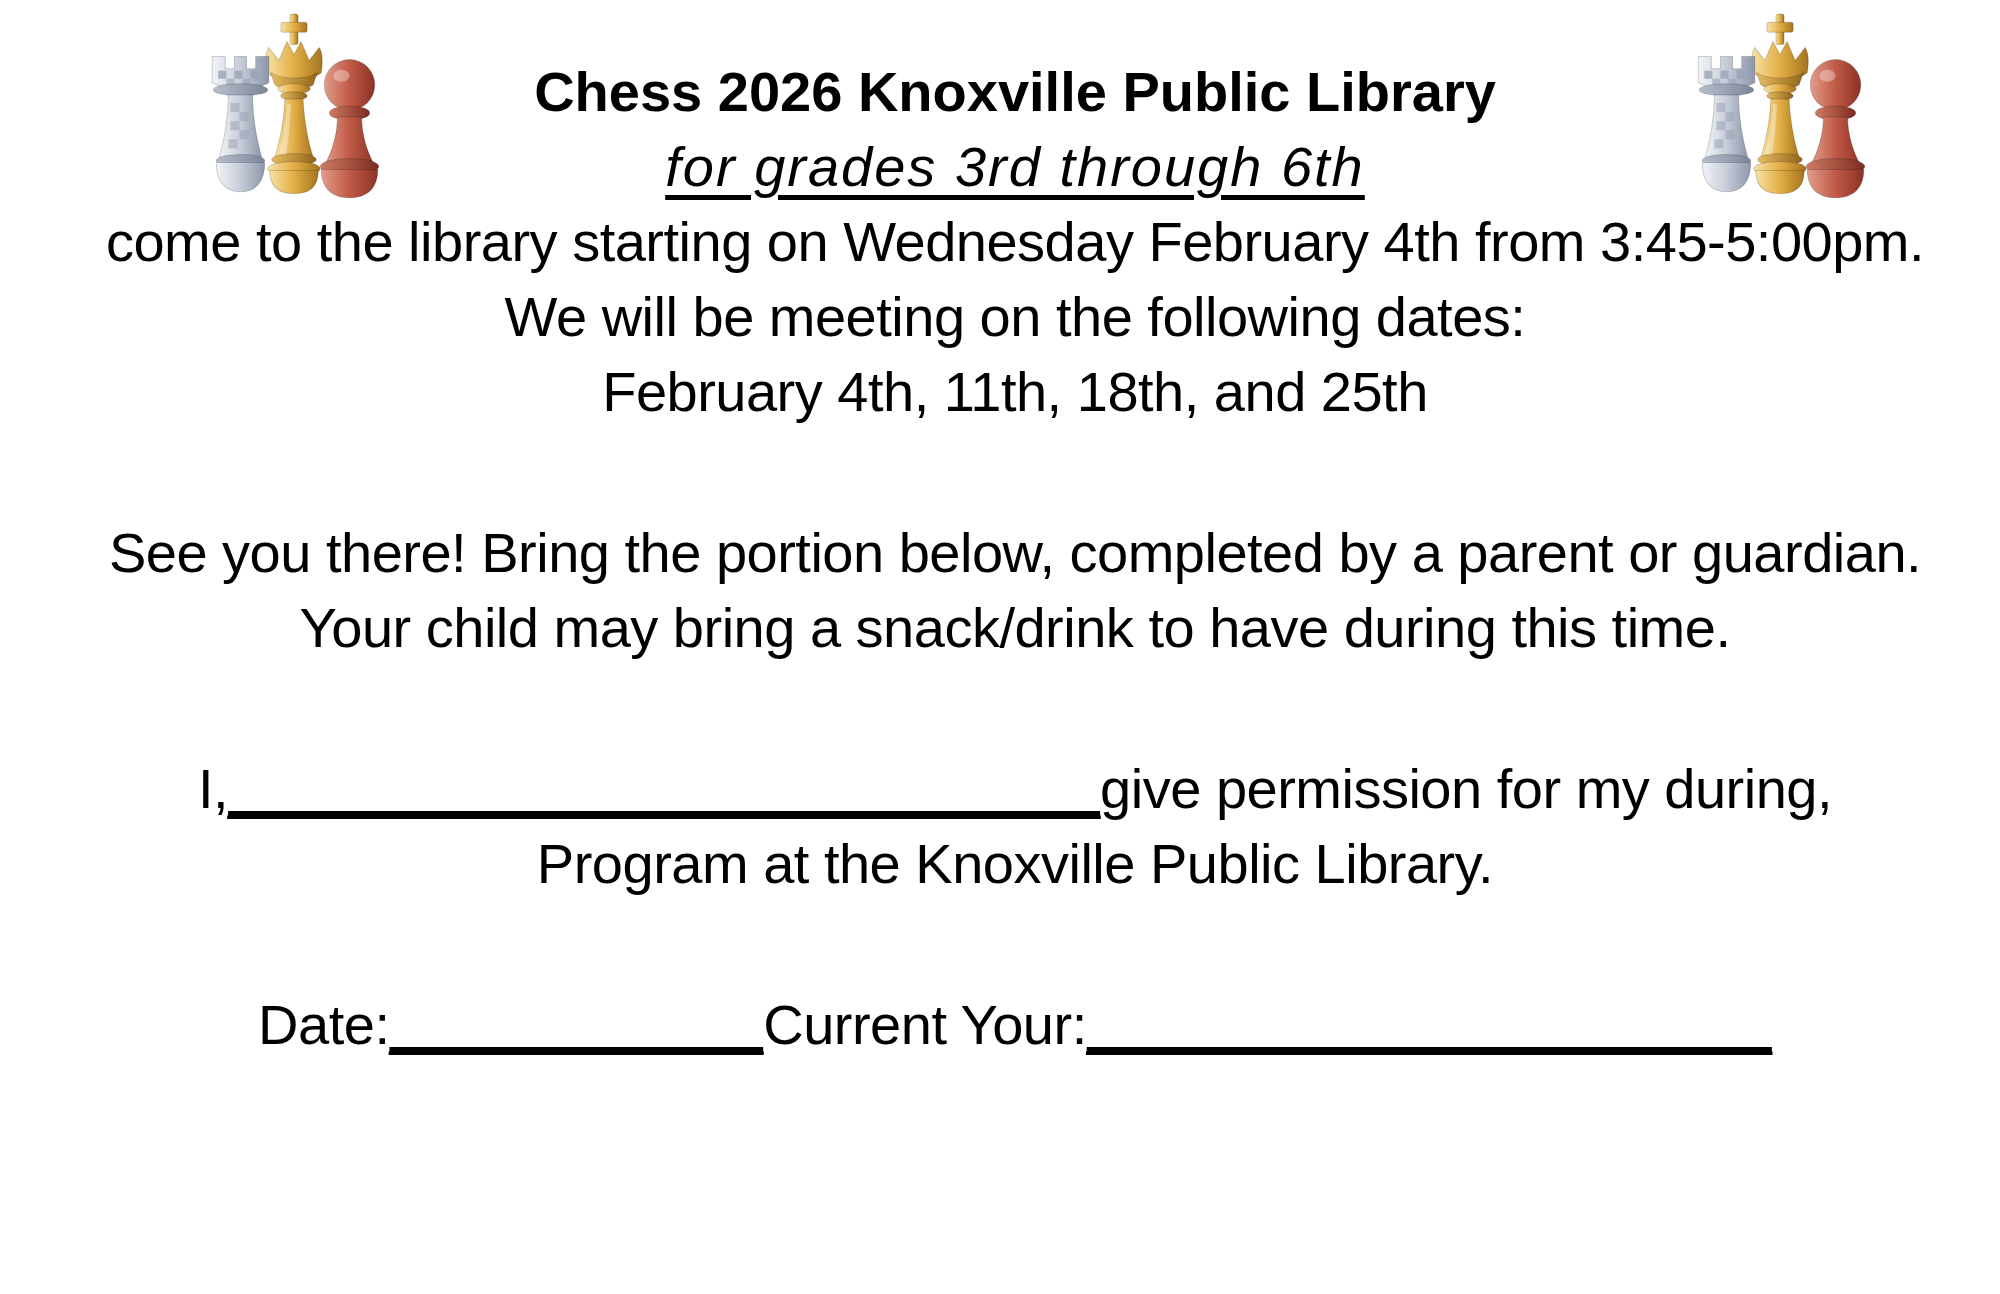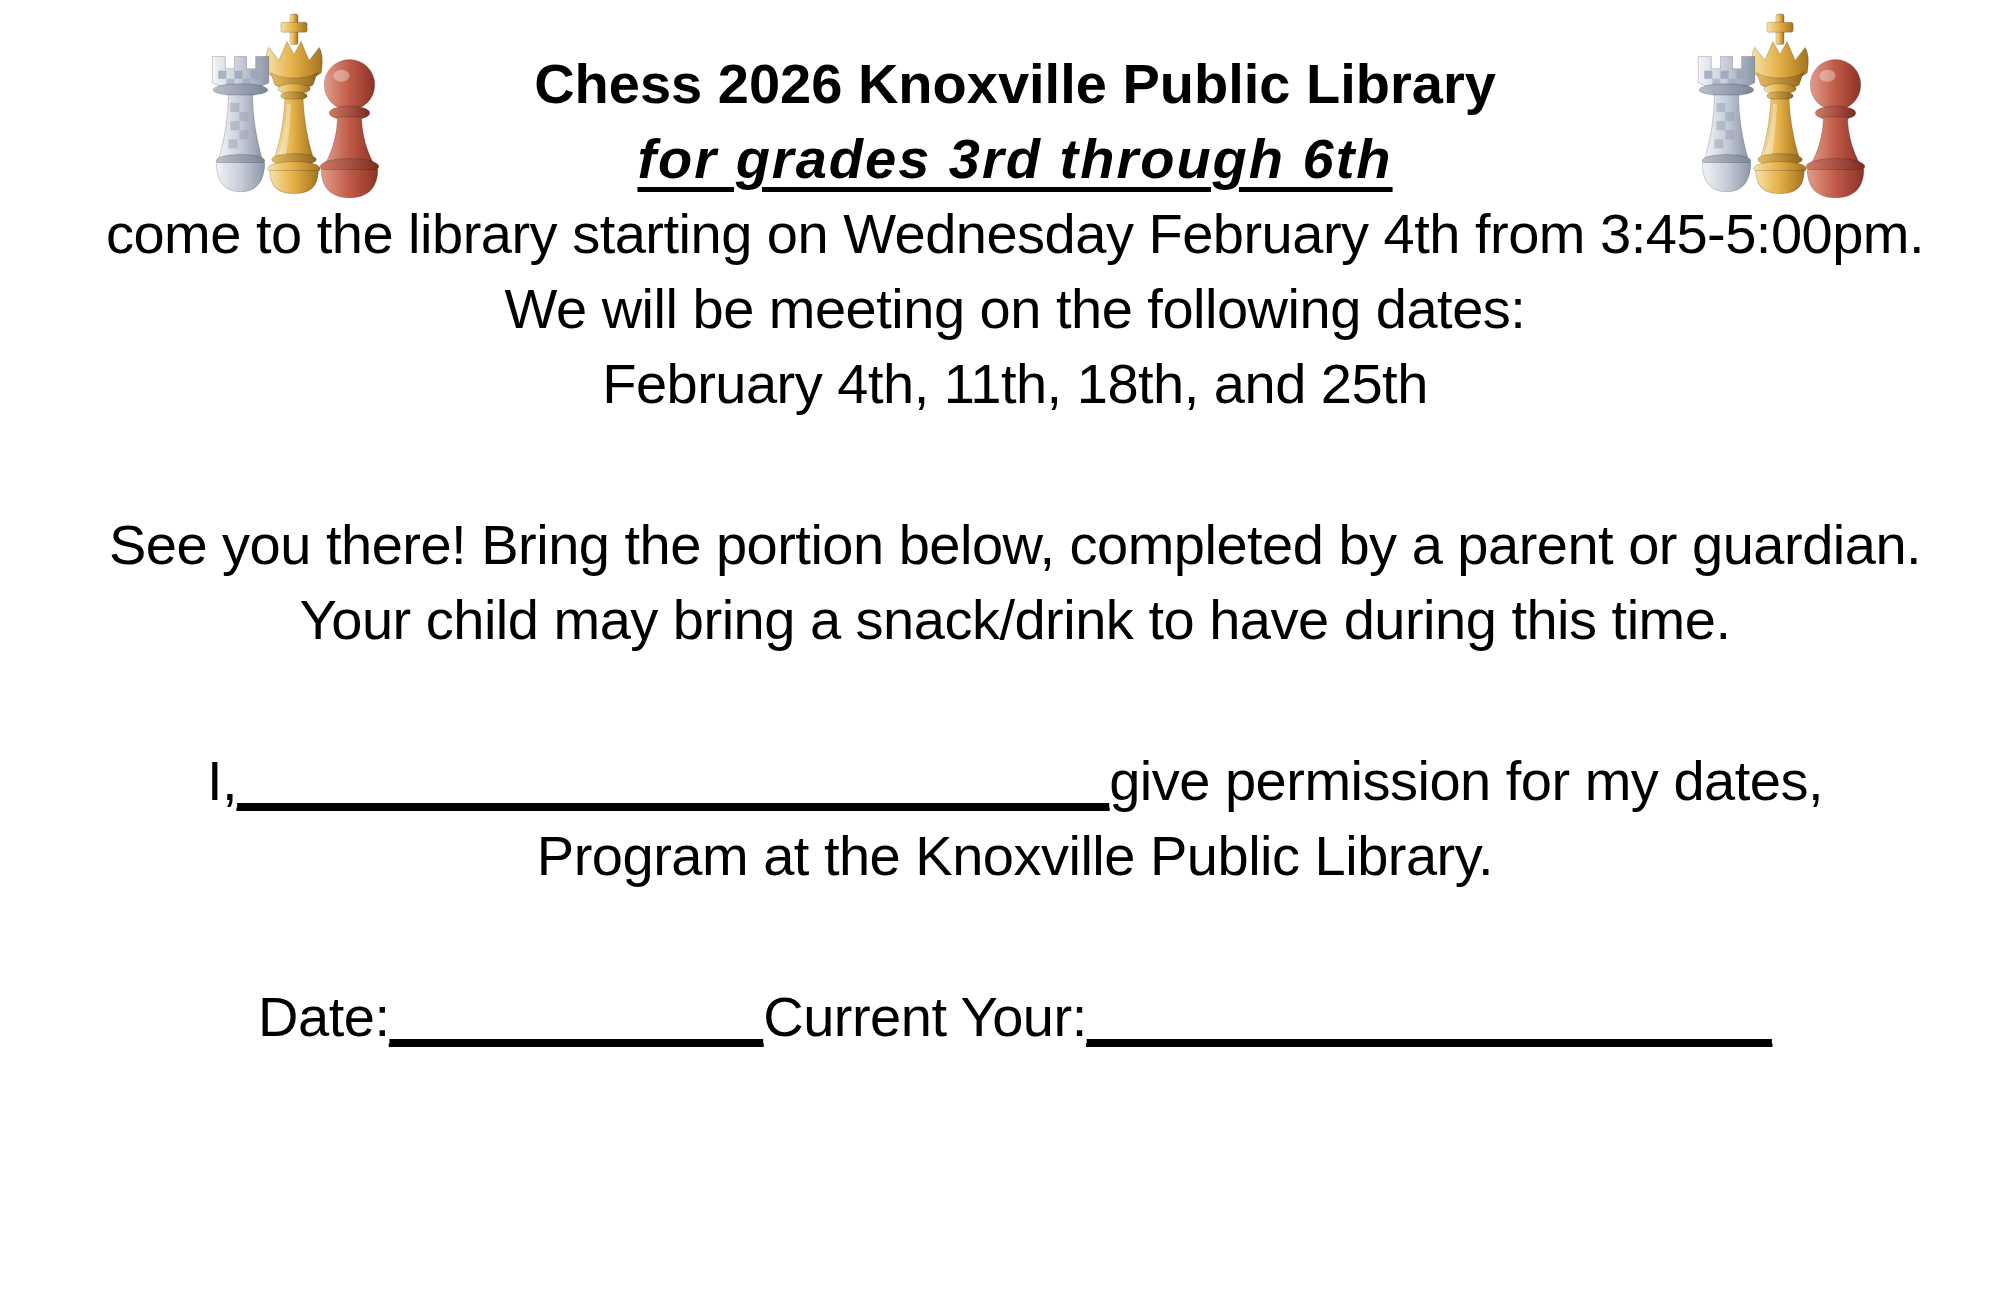--- a/index.html
+++ b/index.html
@@ -8,21 +8,21 @@
     width: 2000px;
     height: 1294px;
     background: #ffffff;
     overflow: hidden;
     font-family: "Liberation Sans", "DejaVu Sans", sans-serif;
     color: #000000;
   }
   .content {
     position: absolute;
     left: 30px;
-    top: 4px;
+    top: 12px;
     width: 1970px;
     padding-top: 42px;
     text-align: center;
   }
   .ln {
     font-size: 56px;
     line-height: 75px;
     white-space: nowrap;
     letter-spacing: -0.5px;
   }
@@ -33,21 +33,20 @@
     letter-spacing: 0;
   }
   .subtitle {
     font-size: 56px;
     line-height: 75px;
     font-style: italic;
     letter-spacing: 2px;
     text-decoration: underline;
     text-decoration-thickness: 5px;
     text-underline-offset: 9px;
-    font-weight: bold;
   }
   .mt { margin-top: 86px; }
   .pieces {
     position: absolute;
     top: 8px;
     width: 212px;
     height: 198px;
   }
   .pieces.left  { left: 188px; }
   .pieces.right { left: 1674px; }
@@ -145,20 +144,20 @@
     <div class="title">Chess 2026 Knoxville Public Library</div>
     <div class="subtitle">for grades 3rd through 6th</div>
 
     <div class="ln">come to the library starting on Wednesday February 4th from 3:45-5:00pm.</div>
     <div class="ln">We will be meeting on the following dates:</div>
     <div class="ln">February 4th, 11th, 18th, and 25th</div>
 
     <div class="ln mt">See you there! Bring the portion below, completed by a parent or guardian.</div>
     <div class="ln">Your child may bring a snack/drink to have during this time.</div>
 
-    <div class="ln mt"><span>I,</span><span class="blank">____________________________</span><span>give permission for my dates,</span></div>
+    <div class="ln mt"><span>I,</span><span class="blank">____________________________</span><span>give permission for my during,</span></div>
 
     <div class="ln">Program at the Knoxville Public Library.</div>
 
     <div class="ln mt"><span>Date:</span><span class="blank">____________</span><span>Current Your:</span><span class="blank">______________________</span></div>
   </div>
 
 </div>
 
 </body></html>

